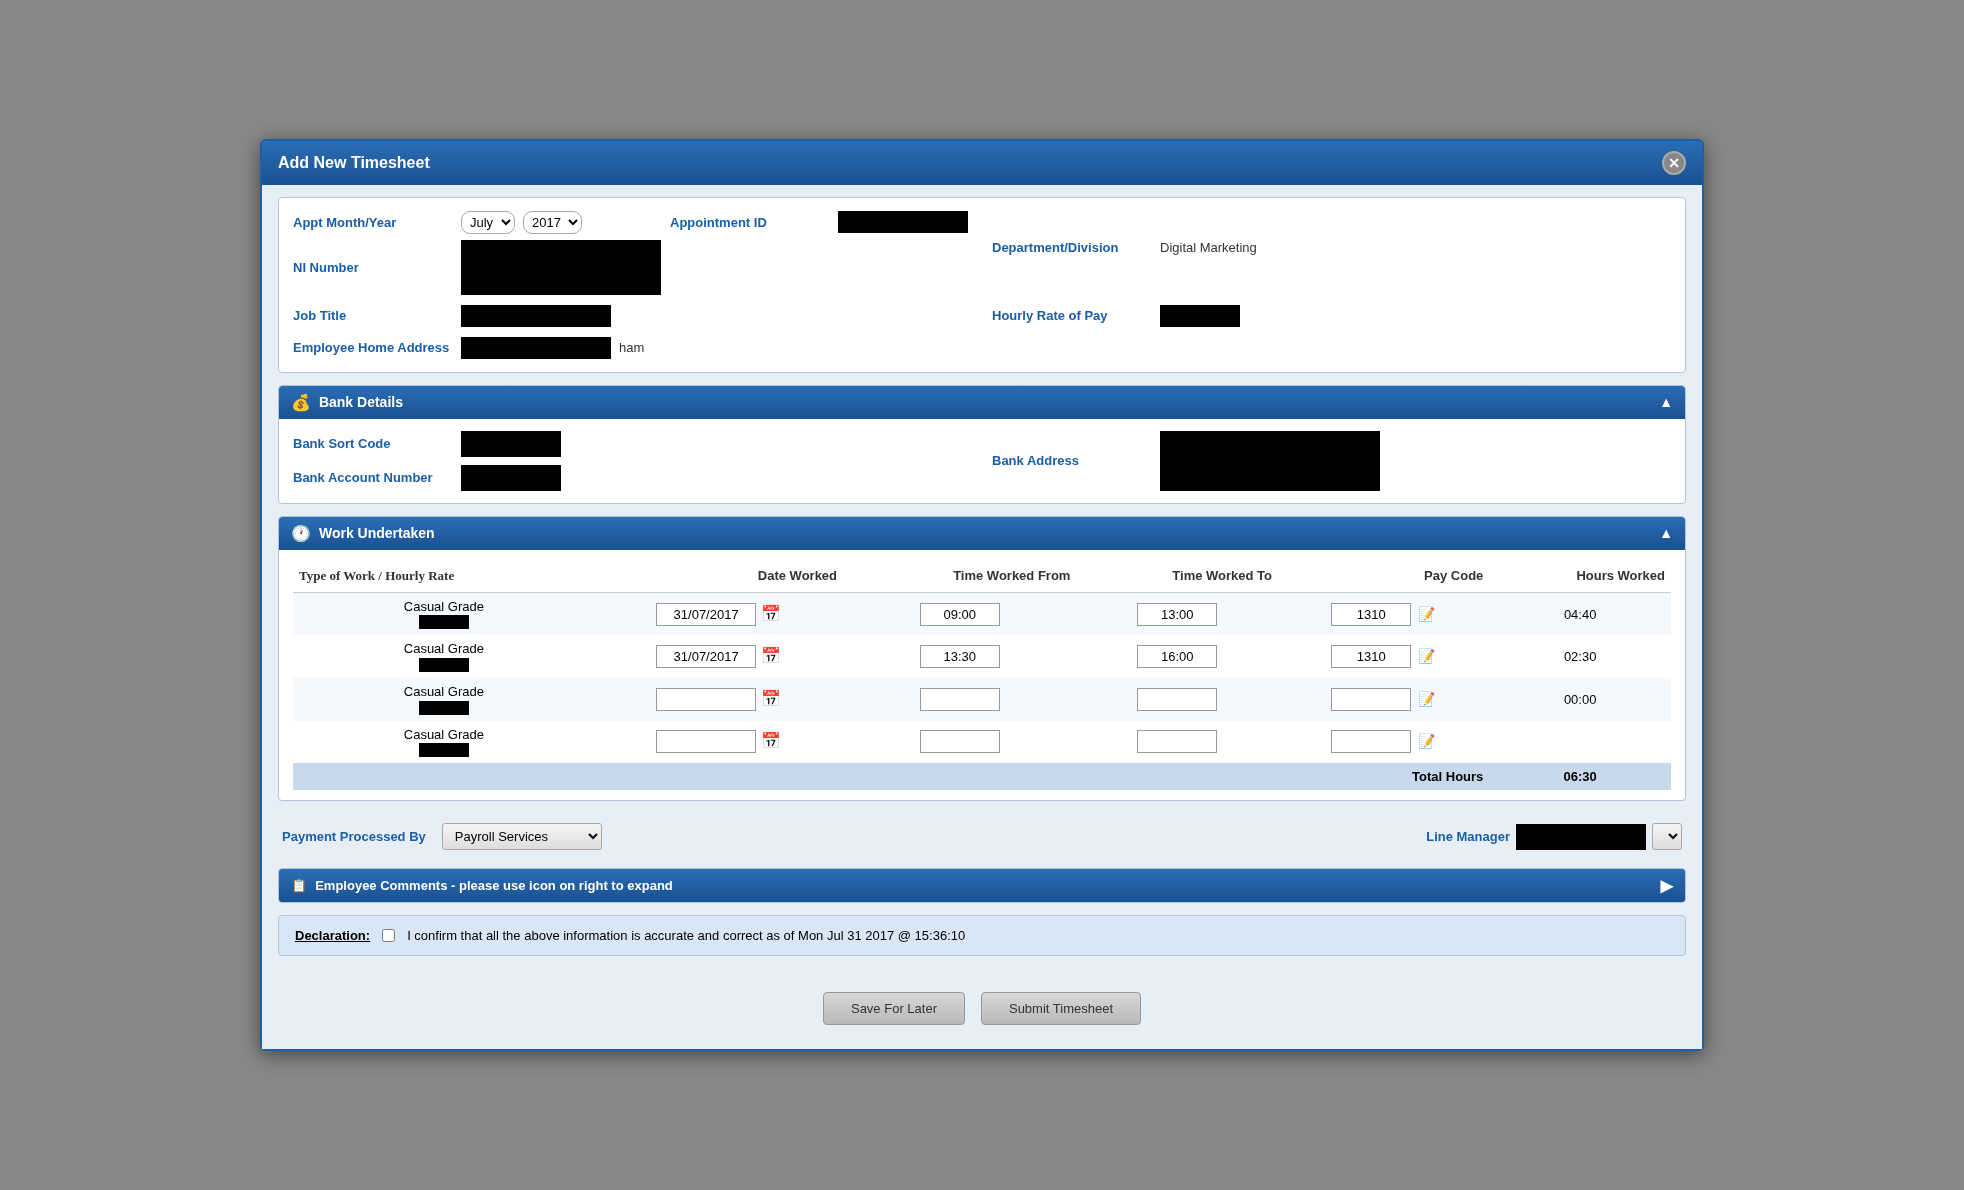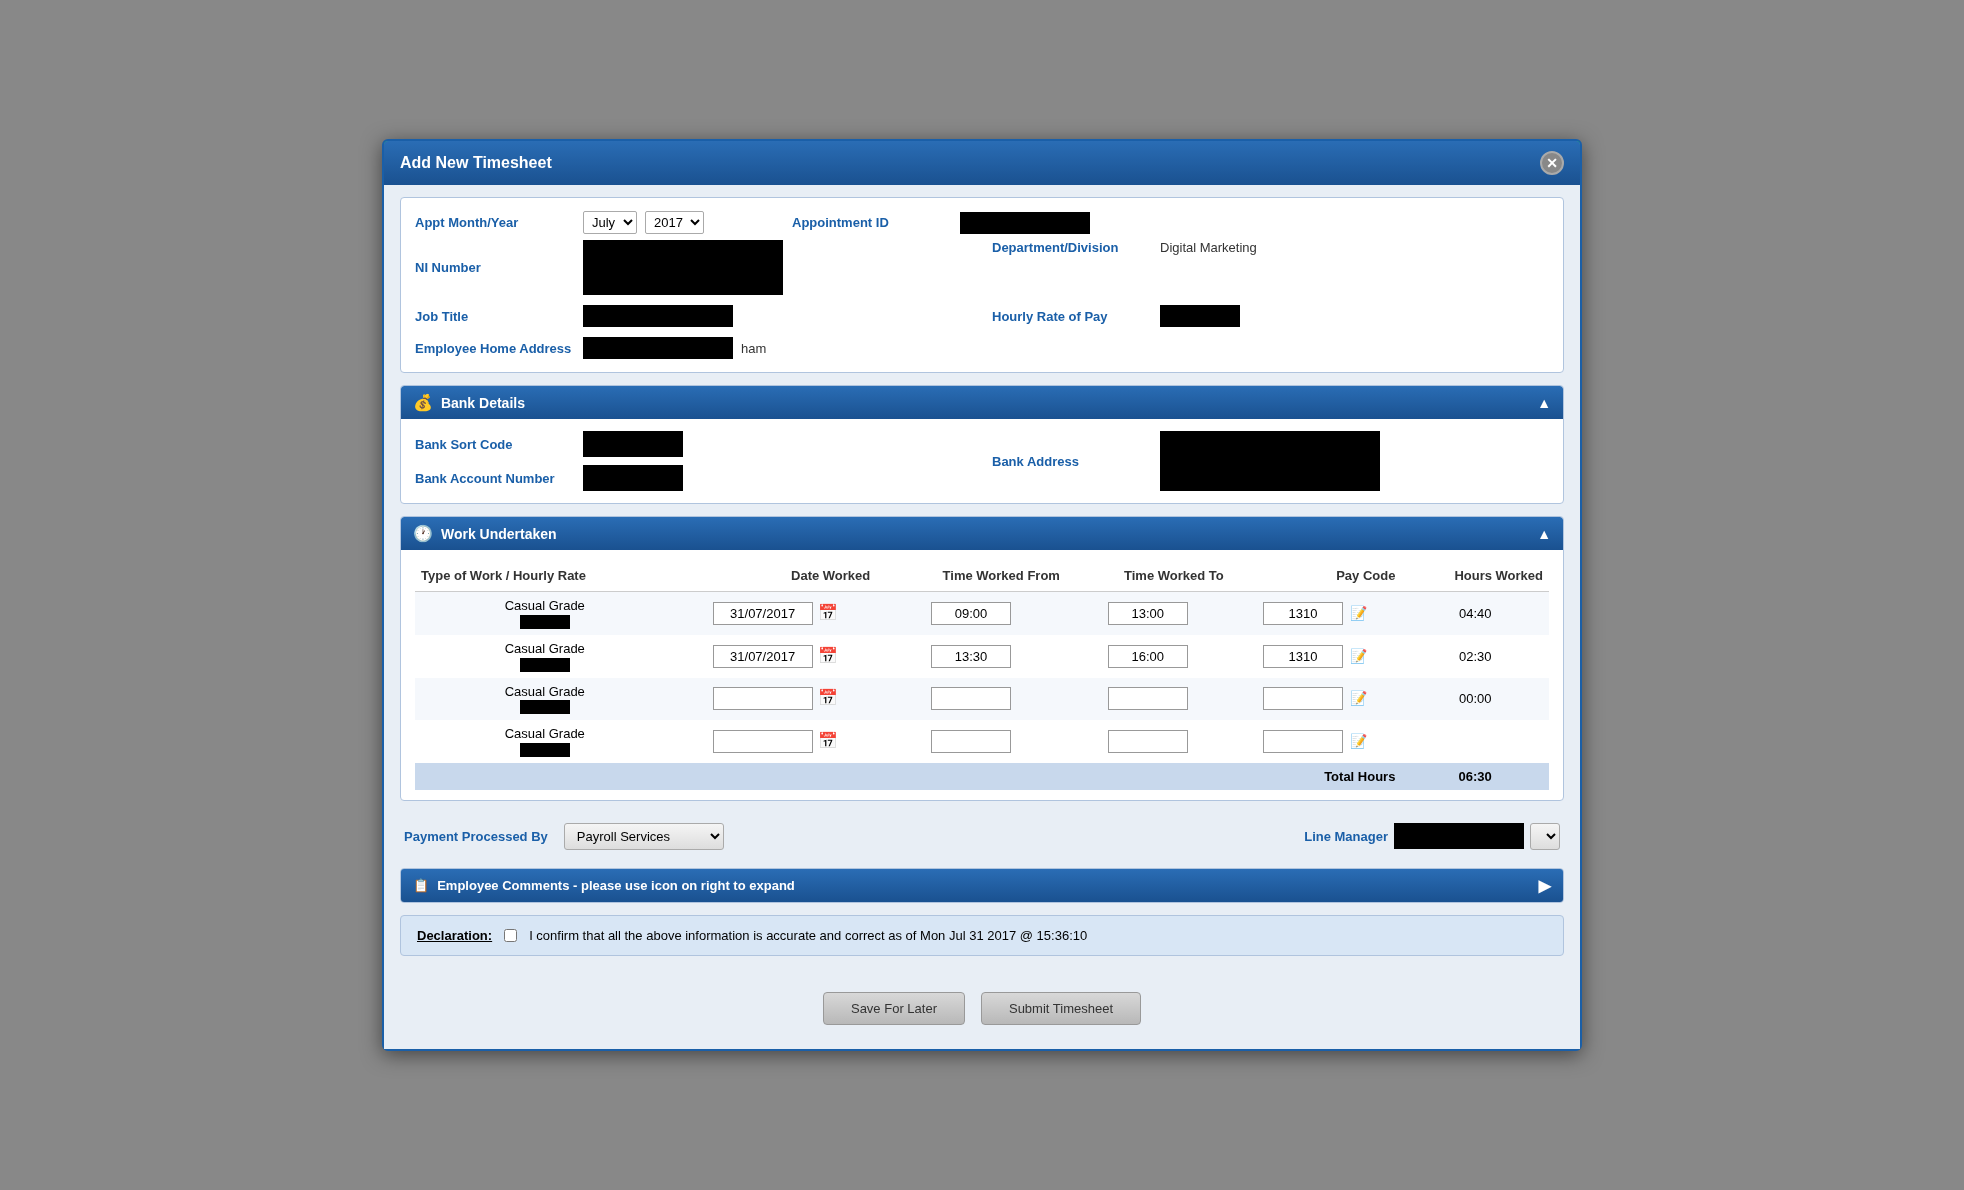--- a/index.html
+++ b/index.html
@@ -10,21 +10,21 @@
       display: flex;
       justify-content: center;
       align-items: center;
       min-height: 100vh;
       padding: 20px;
     }
     .modal {
       background: #22c55e;
       border: 2px solid #1a5fa8;
       border-radius: 6px;
-      width: 1200px;
+      width: 1444px;
       max-width: 100%;
       position: relative;
       box-shadow: 0 4px 20px rgba(0,0,0,0.5);
     }
     .modal-header {
       background: linear-gradient(to bottom, #2a6db5, #1a5190);
       color: #fff;
       padding: 10px 16px;
       font-size: 16px;
       font-weight: bold;
@@ -104,21 +104,21 @@
     .appt-label {
       color: #1a5fa8;
       font-weight: bold;
       font-size: 13px;
       min-width: 160px;
     }
     select.small-select {
       padding: 2px 4px;
       font-size: 13px;
       border: 1px solid #aaa;
-      border-radius: 2px;
+      border-radius: 9px;
       background: #fff;
     }
 
     
     .section-header {
       background: linear-gradient(to bottom, #2a6db5, #1a5190);
       color: #fff;
       padding: 7px 12px;
       display: flex;
       align-items: center;
@@ -182,20 +182,21 @@
       font-weight: bold;
       text-align: right;
       padding: 8px 6px;
       border-bottom: 1px solid #ccc;
       background: #fff;
       color: #333;
       font-size: 13px;
     }
     .work-table th.left {
       text-align: left;
+      font-family: Liberation Serif, serif;
     }
     .work-table td {
       padding: 6px 6px;
       text-align: center;
       vertical-align: middle;
     }
     .work-input {
       border: 1px solid #999;
       padding: 3px 5px;
       font-size: 13px;

